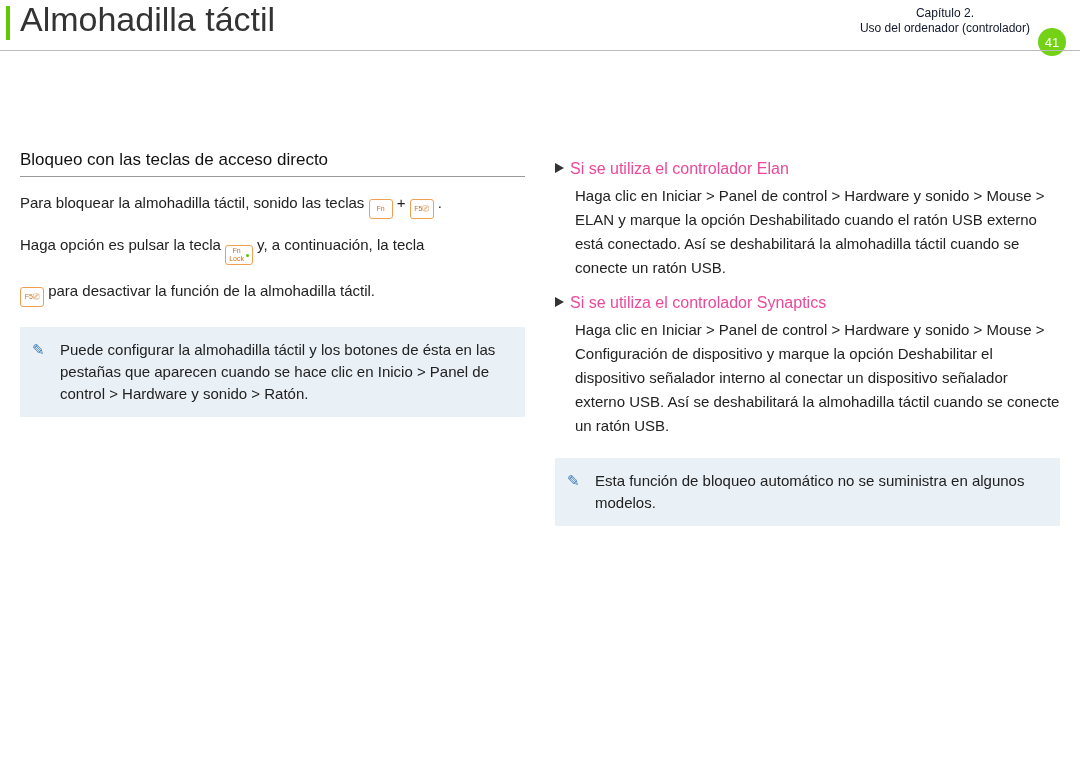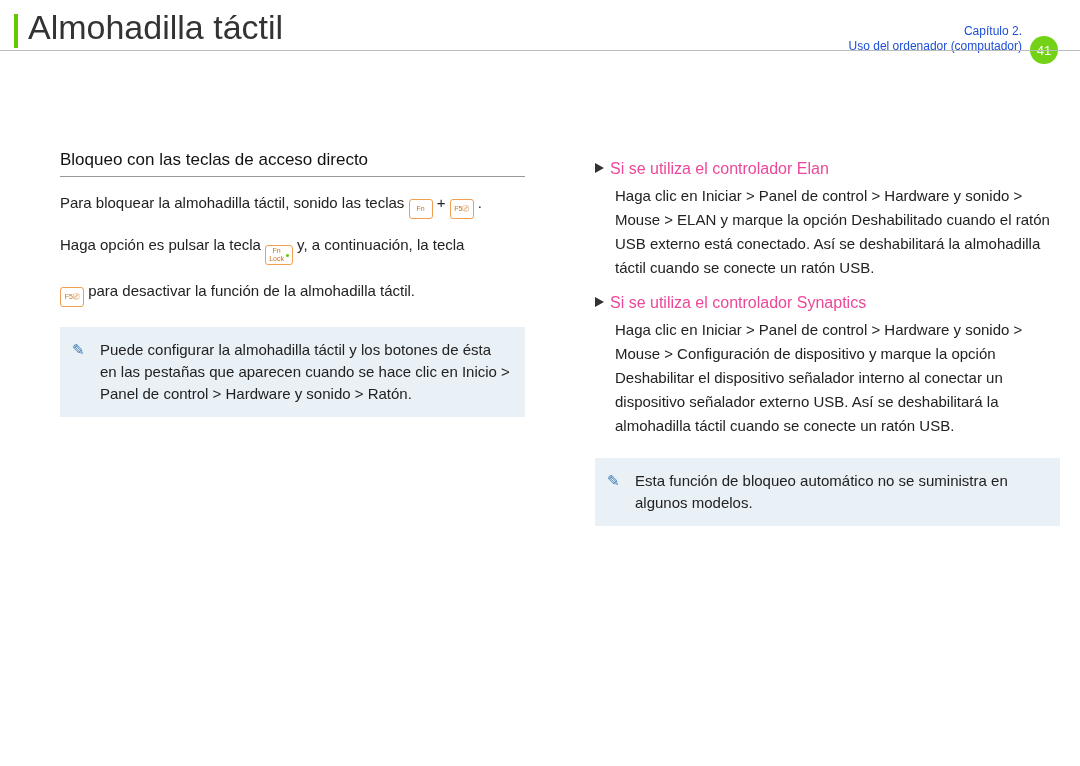--- a/index.html
+++ b/index.html
@@ -9,21 +9,21 @@
     width: 1080px;
     height: 766px;
     font-family: Arial, Helvetica, sans-serif;
     color: #222;
     background: #fff;
   }
   .page {
     position: relative;
     width: 1080px;
     height: 766px;
-    padding: 8px;
+    padding: 0;
   }
   
   .header {
     position: relative;
     height: 52px;
   }
   .title {
     position: absolute;
     left: 20px;
     top: 0;
@@ -49,25 +49,25 @@
     background: #73d216;
     color: #fff;
     font-size: 13px;
     display: flex;
     align-items: center;
     justify-content: center;
   }
   .chapter-wrap {
     position: absolute;
     right: 50px;
-    top: 16px;
-    text-align: right;
+    top: 6px;
+    text-align: center;
     font-size: 12px;
     line-height: 15px;
-    color: #1d4ed8;
+    color: #0f172a;
   }
   .hr {
     position: absolute;
     left: 0;
     right: 0;
     top: 50px;
     height: 1px;
     background: #bbb;
   }
   
@@ -75,21 +75,20 @@
     position: absolute;
     top: 150px;
     left: 20px;
     right: 20px;
     display: flex;
     gap: 30px;
   }
   .col {
     flex: 1 1 0;
     min-width: 0;
-    margin-left: 40px;
   }
   .section-title {
     font-size: 17px;
     color: #111;
     border-bottom: 1px solid #999;
     padding-bottom: 6px;
     margin-bottom: 14px;
     font-weight: 400;
   }
   .para {
@@ -160,21 +159,21 @@
 <body>
 
 <div class="page">
 
   <div class="header">
     <div class="title-accent"></div>
     <div class="title">Almohadilla táctil</div>
 
     <div class="chapter-wrap">
       <div>Capítulo 2.</div>
-      <div>Uso del ordenador (computador)</div>
+      <div>Uso del ordenador (controlador)</div>
     </div>
     <div class="page-badge" style="right:14px; top:28px;">
       <span>41</span>
     </div>
   </div>
   <div class="hr"></div>
 
   <div class="columns">
 
     <div class="col">

